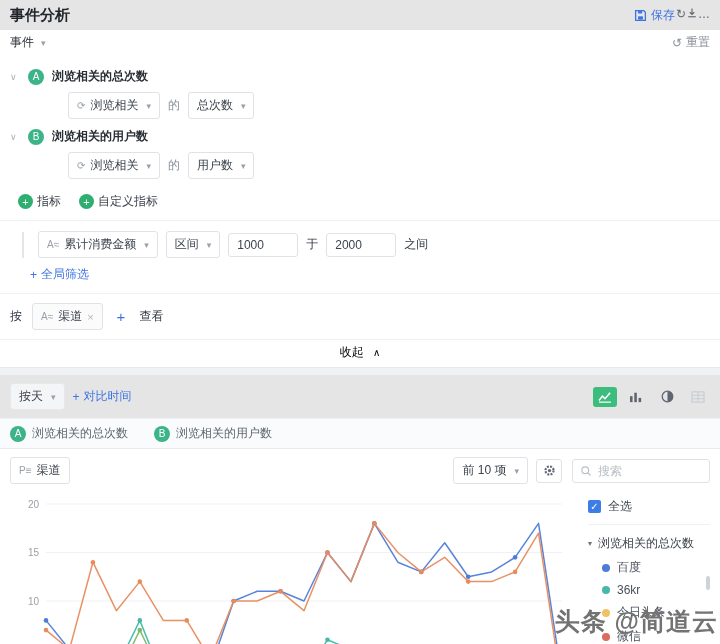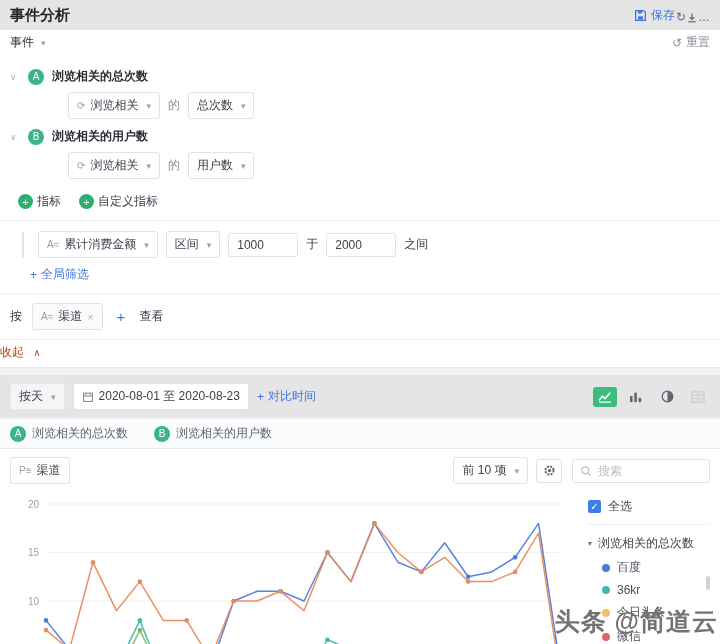--- a/index.html
+++ b/index.html
@@ -1,21 +1,21 @@
 <!DOCTYPE html>
 <html><head>
 <meta charset="utf-8">
 <style>
   *{box-sizing:border-box;margin:0;padding:0}
   html,body{width:720px;height:644px}
   body{font-family:"Liberation Sans",sans-serif;font-size:12px;color:#333a45;background:#fff;overflow:hidden;position:relative}
   
   .hdr{display:flex;align-items:center;justify-content:space-between;height:30px;padding:0 10px;background:#e5e5e5}
   .page-title{font-size:15px;font-weight:bold;color:#20242b}
-  .hdr-right{display:flex;align-items:flex-end;gap:0;color:#5f6672}
+  .hdr-right{display:flex;align-items:flex-start;gap:0;color:#5f6672}
   .blue{color:#3f74e0}
   .iconbtn{display:inline-flex;align-items:center;gap:4px;cursor:pointer;font-size:12px}
   .vdiv{width:1px;height:13px;background:#e3e5e9}
   .subhdr{display:flex;justify-content:space-between;padding:4px 10px 6px;color:#2a2f36}
   .muted{color:#8a9099}
   .caret{font-size:9px;color:#9aa0a8;margin-left:3px}
   
   .builder{padding:2px 10px 0 10px}
   .mrow{display:flex;align-items:center;gap:8px;margin-top:9px}
   .chev{color:#a9aeb6;font-size:9px;width:10px}
@@ -29,21 +29,21 @@
   .addrow .iconbtn{color:#3c434d}
   .hline{height:1px;background:#f0f1f3}
   .frow{display:flex;align-items:center;gap:8px;padding:10px 10px 0 22px}
   .indent-bar{width:2px;height:26px;background:#e3e5e9;margin-right:6px}
   .num-in{width:70px;border:1px solid #dfe2e7;border-radius:3px;padding:4px 8px;color:#3c434d;font-size:12px;font-family:"Liberation Sans",sans-serif}
   .linkrow{padding:8px 10px 10px 30px}
   .grp-row{display:flex;align-items:center;gap:10px;padding:9px 10px}
   .tag{display:inline-flex;align-items:center;gap:5px;border:1px solid #dfe2e7;border-radius:3px;background:#fbfbfc;padding:4px 8px;color:#3c434d}
   .xclose{color:#b3b8bf;cursor:pointer;font-size:11px}
   .plusbtn{color:#3f74e0;font-size:15px;cursor:pointer;padding:0 4px}
-  .collapse{border-top:1px solid #f0f1f3;text-align:left;padding:4px 0 6px;color:#c2410c;cursor:pointer}
+  .collapse{border-top:1px solid #f0f1f3;text-align:center;padding:4px 0 6px;color:#000000;cursor:pointer}
   .gap{height:8px;background:#eff1f4;border-top:1px solid #e7e9ec}
   
   .toolbar{display:flex;align-items:center;justify-content:space-between;padding:8px 10px;background:#e5e5e5}
   .tb-left{display:flex;align-items:center;gap:8px}
   .soft{background:#f4f5f7;border-color:#e6e8eb}
   .charttypes{display:flex;align-items:center;gap:7px}
   .ct{width:24px;height:20px;border-radius:3px;display:inline-flex;align-items:center;justify-content:center;cursor:pointer}
   .ct.active{background:#3dbd7d}
   .chips{display:flex;align-items:center;gap:26px;background:#fafbfc;border-top:1px solid #f0f1f3;border-bottom:1px solid #e8eaed;padding:6px 10px;color:#5f6672}
   .chip{display:inline-flex;align-items:center;gap:6px;cursor:pointer}
@@ -202,27 +202,20 @@
   <span style="margin-left:6px;font-size:10px">∧</span>
 </div>
 
 <div class="gap"></div>
 
 <div class="toolbar">
   <div class="tb-left">
     <span class="dd soft">
       <span>按天</span>
       <span class="caret">▾</span>
-    </span>
-    <span class="dd">
-      <svg width="12" height="12" viewBox="0 0 16 16">
-          <rect x="2" y="3" width="12" height="11" fill="none" stroke="#8a9099" stroke-width="1.4"></rect>
-          <path d="M2 6.5h12M5 1.5v3M11 1.5v3" stroke="#8a9099" stroke-width="1.4"></path>
-        </svg>
-      <span>2020-08-01 至 2020-08-23</span>
     </span>
     <span class="iconbtn blue">
       <span>+</span>
       <span>对比时间</span>
     </span>
   </div>
   <div class="charttypes">
     <span class="ct active">
       <svg width="14" height="12" viewBox="0 0 16 14">
           <path d="M1 11l4-5 3 3 6-7" fill="none" stroke="#fff" stroke-width="1.8"></path>

